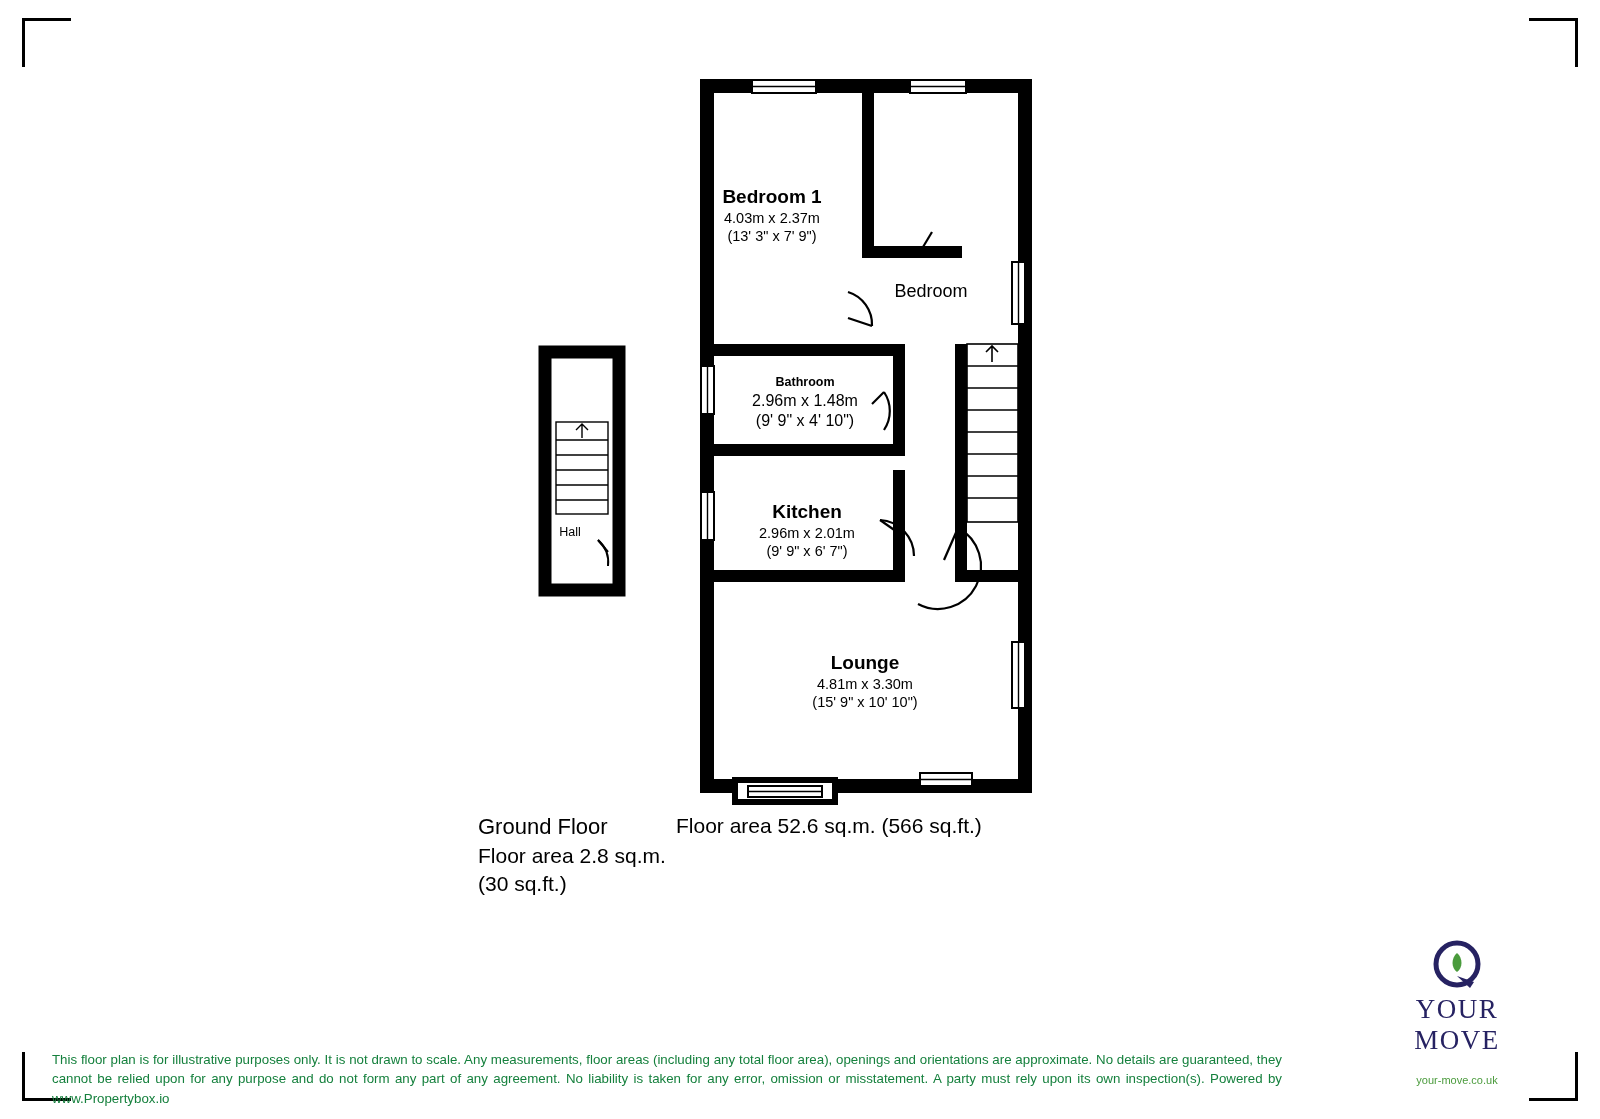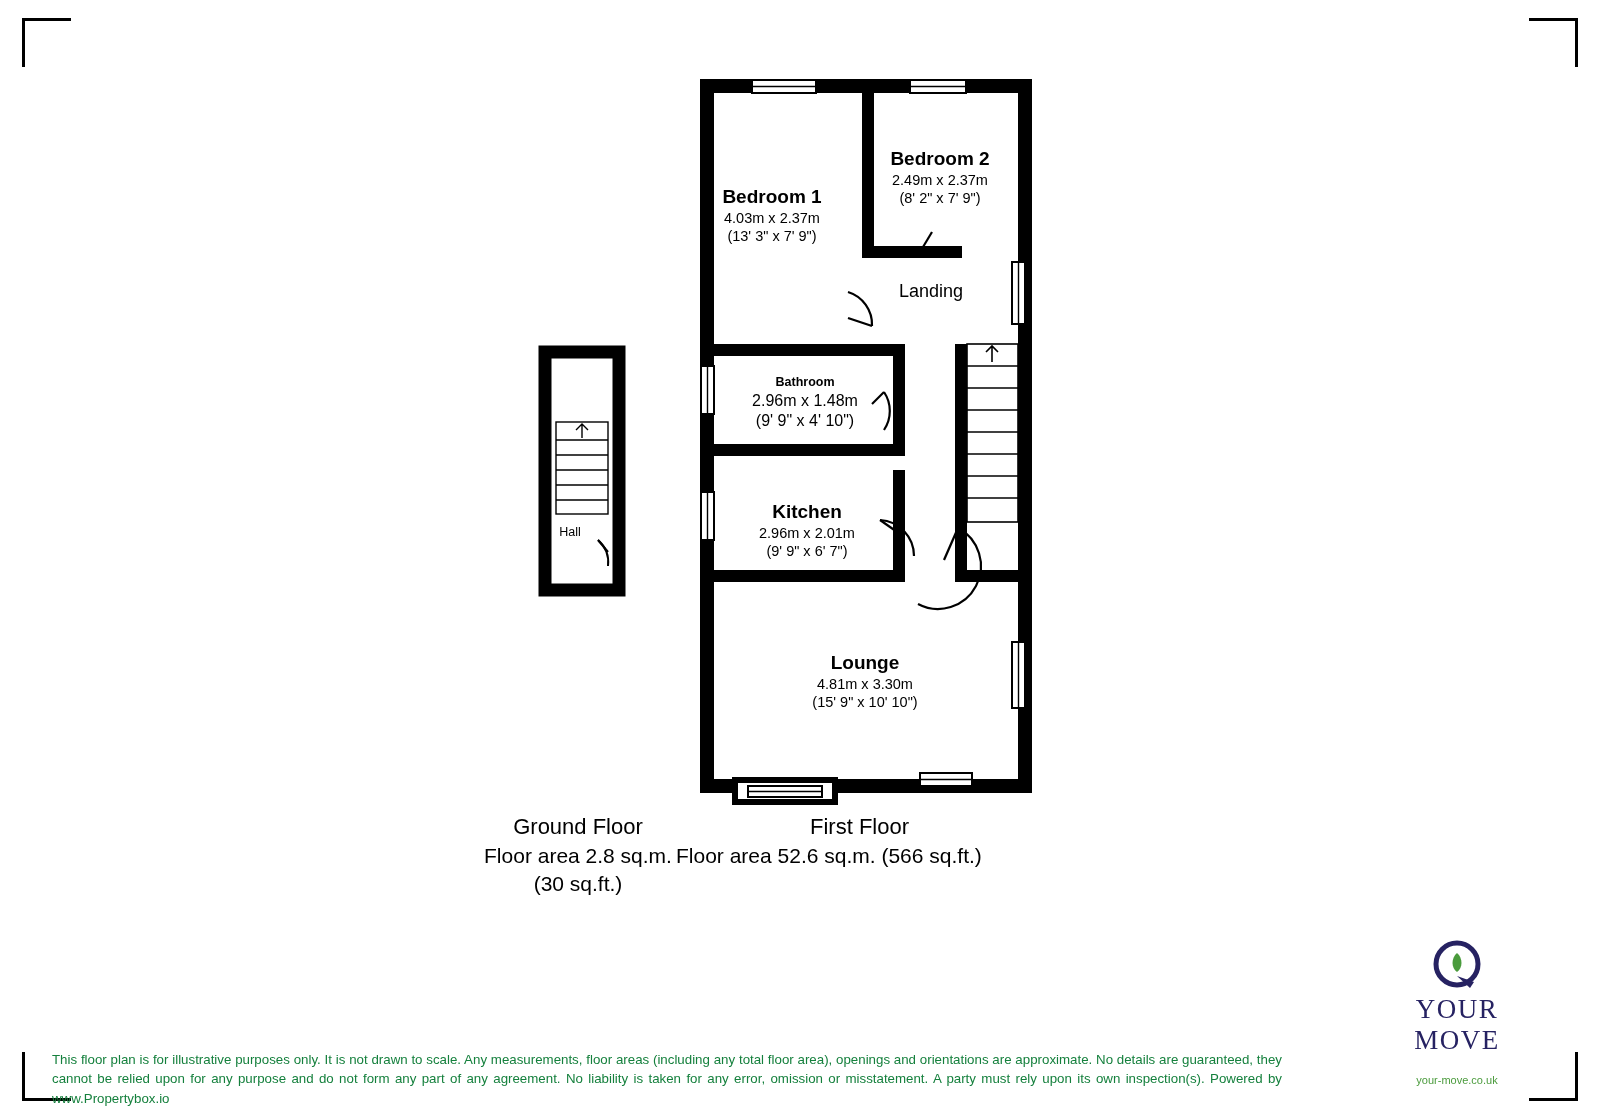--- a/index.html
+++ b/index.html
@@ -57,21 +57,21 @@
     font-size: 14.5px;
     display: block;
   }
   .room-label.small .name { font-size: 12.5px; font-weight: bold; }
   .room-label.small .dim { font-size: 16px; }
   .room-label.plain .name { font-size: 18px; font-weight: normal; }
   .room-label.hall .name { font-size: 12.5px; font-weight: normal; }
 
   .floor-caption {
     position: absolute;
-    text-align: center;
+    text-align: left;
     color: #000;
   }
   .floor-caption .title {
     font-size: 22px;
     display: block;
     line-height: 1.35;
   }
   .floor-caption .area {
     font-size: 21px;
     display: block;
@@ -229,28 +229,23 @@
       <line x1="598" y1="540" x2="608" y2="552" stroke="#000" stroke-width="2"></line>
     </g>
   </svg>
 
   <div class="room-label" style="left:672px; top:185px; width:200px;">
     <span class="name">Bedroom 1</span>
     <span class="dim">4.03m x 2.37m</span>
     <span class="dim">(13' 3" x 7' 9")</span>
   </div>
 
-  <div class="room-label" style="left:840px; top:147px; width:200px;">
-    <span class="name">Bedroom 2</span>
-    <span class="dim">2.49m x 2.37m</span>
-    <span class="dim">(8' 2" x 7' 9")</span>
-  </div>
 
   <div class="room-label plain" style="left:843px; top:280px; width:176px;">
-    <span class="name">Landing</span>
+    <span class="name">Bedroom</span>
   </div>
 
   <div class="room-label small" style="left:718px; top:375px; width:174px;">
     <span class="name">Bathroom</span>
     <span class="dim">2.96m x 1.48m</span>
     <span class="dim">(9' 9" x 4' 10")</span>
   </div>
 
   <div class="room-label" style="left:712px; top:500px; width:190px;">
     <span class="name">Kitchen</span>
@@ -267,21 +262,20 @@
   <div class="room-label hall" style="left:530px; top:525px; width:80px;">
     <span class="name">Hall</span>
   </div>
 
   <div class="floor-caption" style="left:478px; top:812px; width:200px;">
     <span class="title">Ground Floor</span>
     <span class="area">Floor area 2.8 sq.m. (30 sq.ft.)</span>
   </div>
 
   <div class="floor-caption" style="left:676px; top:812px; width:680px; text-align:left;">
-    <span class="title" style="display:block; text-align:left; padding-left:134px;">First Floor</span>
     <span class="area" style="display:block; text-align:left;">Floor area 52.6 sq.m. (566 sq.ft.)</span>
   </div>
 
   <div class="disclaimer">This floor plan is for illustrative purposes only. It is not drawn to scale. Any measurements, floor areas (including any total floor area), openings and orientations are approximate. No details are guaranteed, they cannot be relied upon for any purpose and do not form any part of any agreement. No liability is taken for any error, omission or misstatement. A party must rely upon its own inspection(s). Powered by www.Propertybox.io</div>
 
   <div class="logo">
     <svg class="mark" width="54" height="54" viewBox="0 0 54 54">
       <circle cx="27" cy="26" r="21" fill="none" stroke="#262262" stroke-width="5"></circle>
       <path d="M 27 38 L 40 50 L 44 44 Z" fill="#262262"></path>
       <path d="M 27 15 C 33 20 33 30 27 34 C 21 30 21 20 27 15 Z" fill="#4a9b3c"></path>

